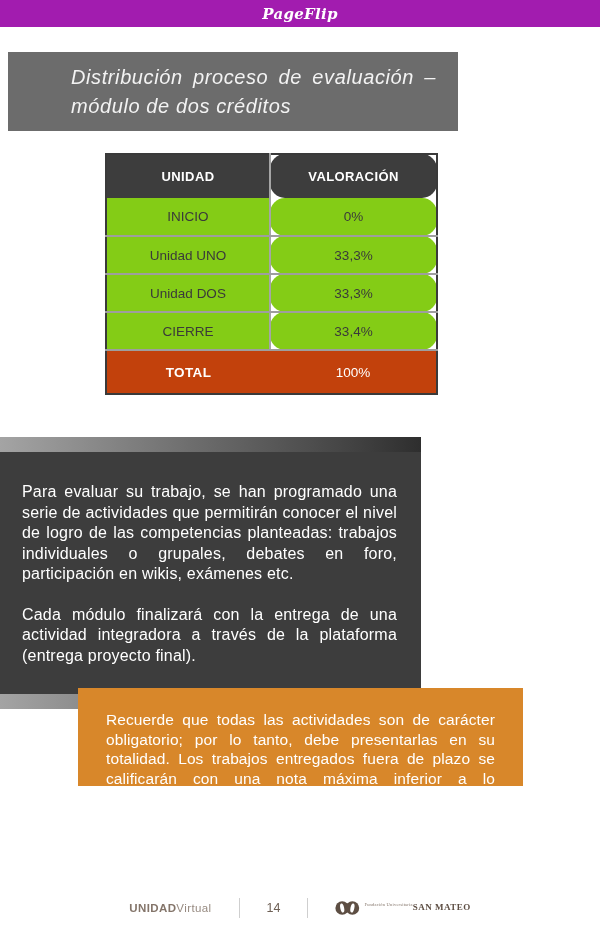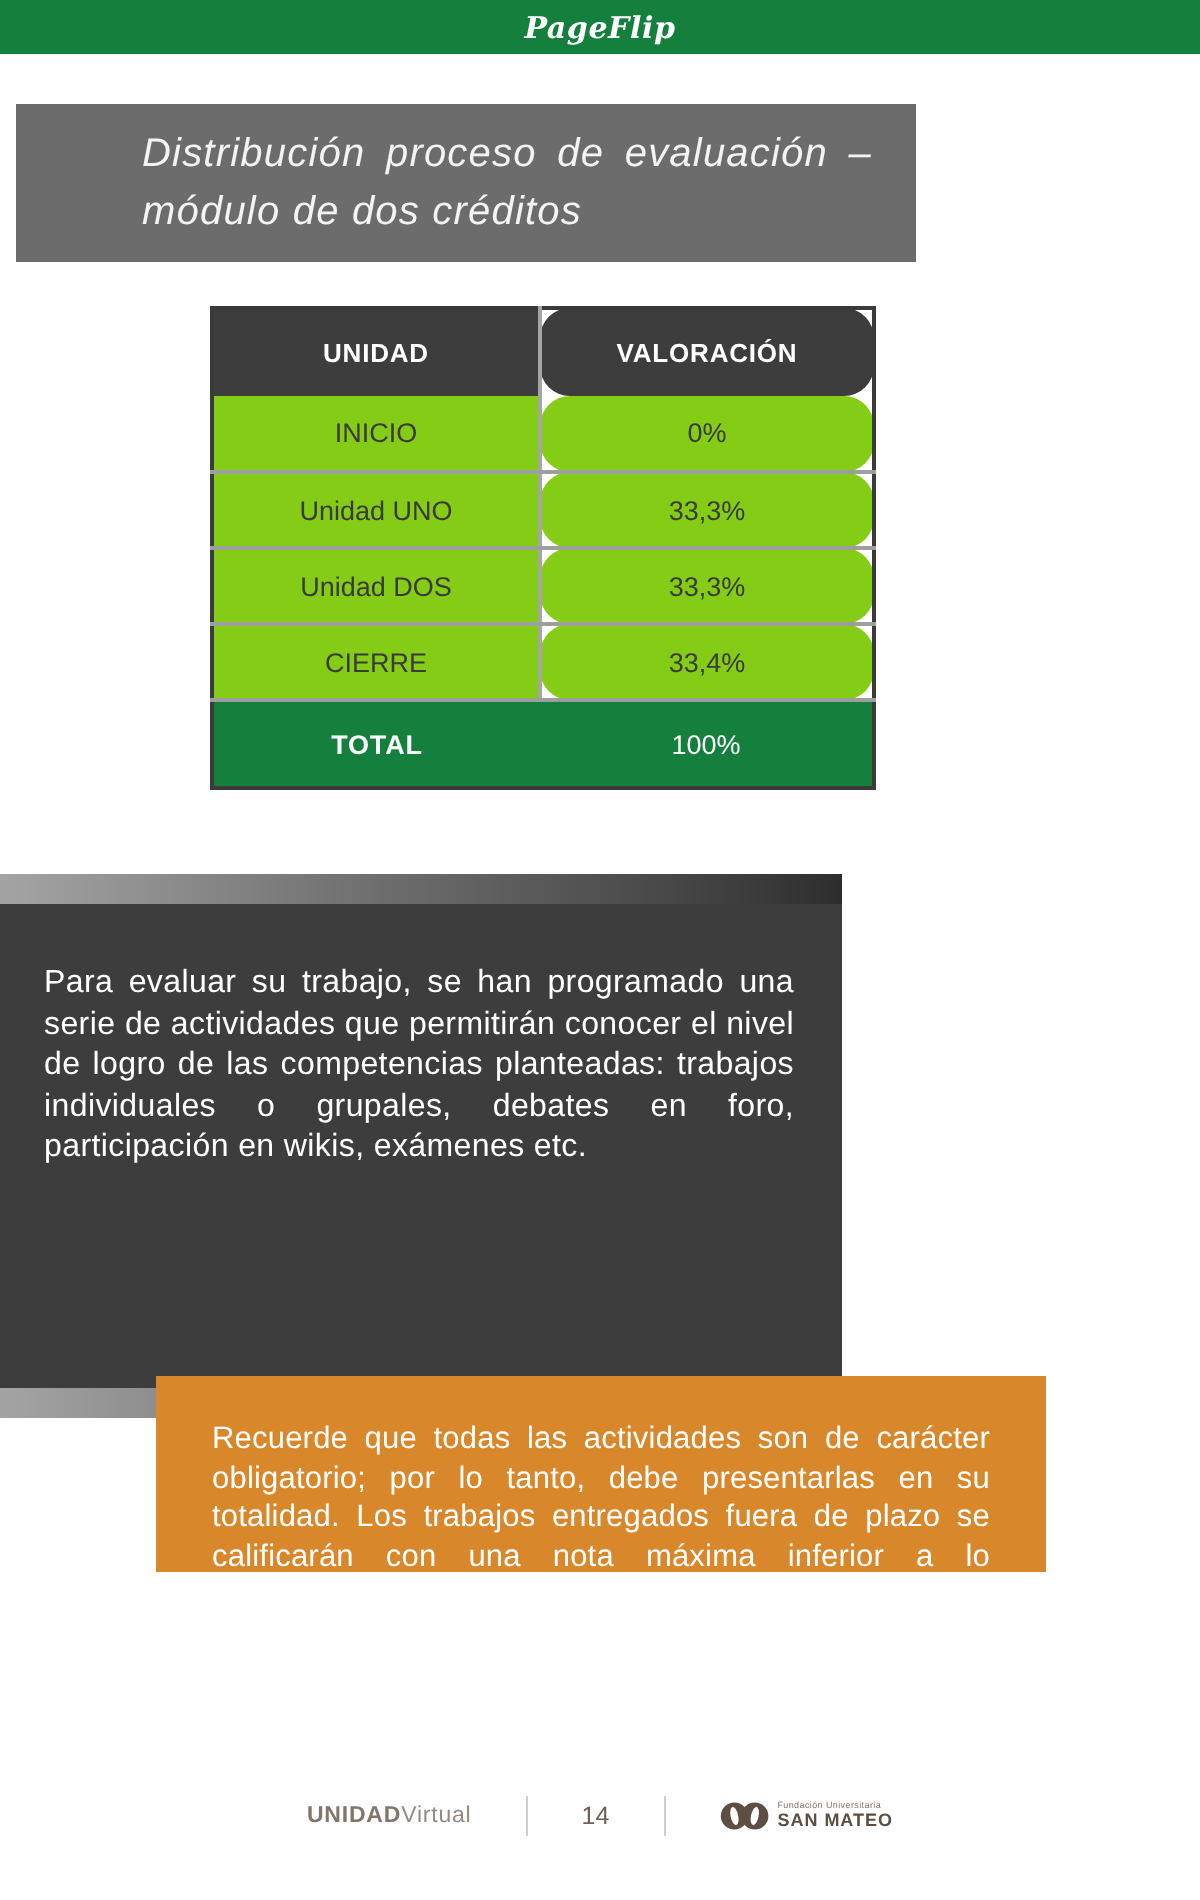--- a/index.html
+++ b/index.html
@@ -3,21 +3,21 @@
 <meta charset="utf-8">
 <style>
   * { margin:0; padding:0; box-sizing:border-box; }
   html,body { background:#ffffff; }
   body { font-family:"Liberation Sans", sans-serif; }
   .page { position:relative; width:600px; height:950px; background:#ffffff; overflow:hidden; }
 
   
   .topbar {
     position:absolute; left:0; top:0; width:600px; height:27px;
-    background:#15803d; display:flex; align-items:center; justify-content:center;
+    background:#a21caf; display:flex; align-items:center; justify-content:center;
   }
   .topbar .app-title {
     color:#ffffff; font-family:"DejaVu Serif", serif; font-style:italic;
     font-weight:bold; font-size:15px; letter-spacing:0.3px;
   }
 
   
   .title-banner {
     position:absolute; left:8px; top:52px; width:450px; height:79px;
     background:#6C6C6C; display:flex; align-items:center;
@@ -37,21 +37,21 @@
   }
   .eval-table th, .eval-table td { text-align:center; vertical-align:middle; }
   .eval-table col.c1 { width:164px; }
   .eval-table col.c2 { width:167px; }
   .eval-table thead th {
     height:44px; background:#3D3D3D; color:#ffffff;
     font-weight:bold; font-size:13px; letter-spacing:0.4px;
   }
   .eval-table tbody td { height:38px; background:#84cc16; border-bottom:2px solid #9E9E9E;margin-left:44px; }
   .eval-table .vdiv { border-left:2px solid #A5A5A5;border-radius:15px; }
-  .eval-table tfoot td { height:44px; background:#15803d; color:#ffffff; }
+  .eval-table tfoot td { height:44px; background:#c2410c; color:#ffffff; }
   .eval-table tfoot .total-label { font-weight:bold; letter-spacing:0.4px; }
 
   
   .info-strip-top, .info-strip-bottom {
     position:absolute; left:0; width:421px; height:15px;
     background:linear-gradient(to right, #A4A4A4 0%, #6E6E6E 45%, #474747 80%, #2E2E2E 100%);
   }
   .info-strip-top { top:437px; }
   .info-strip-bottom { top:694px; }
   .info-box {
@@ -76,21 +76,21 @@
   .footer {
     position:absolute; left:0; top:893px; width:600px; height:30px;
     display:flex; align-items:center; justify-content:center; gap:27px;
   }
   .brand { color:#84756A; font-size:11.5px; letter-spacing:0.4px; }
   .brand .bold { font-weight:bold; }
   .brand .light { font-weight:normal; opacity:0.85; }
   .footer .divider { width:1px; height:20px; background:#CFCFCF; }
   .page-number { color:#6E6055; font-size:12.5px; }
   .logo-group { display:flex; align-items:center; gap:4px; }
-  .logo-text { display:flex; flex-direction:column; line-height:1.05; }
+  .logo-text { display:flex; line-height:1.05;font-family:Liberation Serif, serif; }
   .logo-small { color:#84756A; font-size:4.5px; letter-spacing:0.2px; }
   .logo-main { color:#5D4E43; font-size:9px; font-weight:bold; letter-spacing:0.5px; }
 </style>
 </head>
 <body>
 
 <div class="page">
 
   <div class="topbar">
     <span class="app-title">PageFlip</span>
@@ -133,20 +133,21 @@
       <tr>
         <td class="total-label">TOTAL</td>
         <td>100%</td>
       </tr>
     </tfoot>
   </table>
 
   <div class="info-strip-top"></div>
   <div class="info-box">
     <p>Para evaluar su trabajo, se han programado una serie de actividades que permitirán conocer el nivel de logro de las competencias planteadas: trabajos individuales o grupales, debates en foro, participación en wikis, exámenes etc.</p>
+    <p>Cada módulo finalizará con la entrega de una actividad integradora a través de la plataforma (entrega proyecto final).</p>
   </div>
   <div class="info-strip-bottom"></div>
 
   <div class="notice-box">
     <p>Recuerde que todas las actividades son de carácter obligatorio; por lo tanto, debe presentarlas en su totalidad. Los trabajos entregados fuera de plazo se calificarán con una nota máxima inferior a lo establecido, salvo en los casos debidamente justificados.</p>
   </div>
 
   <div class="footer">
     <span class="brand"><span class="bold">UNIDAD</span><span class="light">Virtual</span></span>
     <span class="divider"></span>

